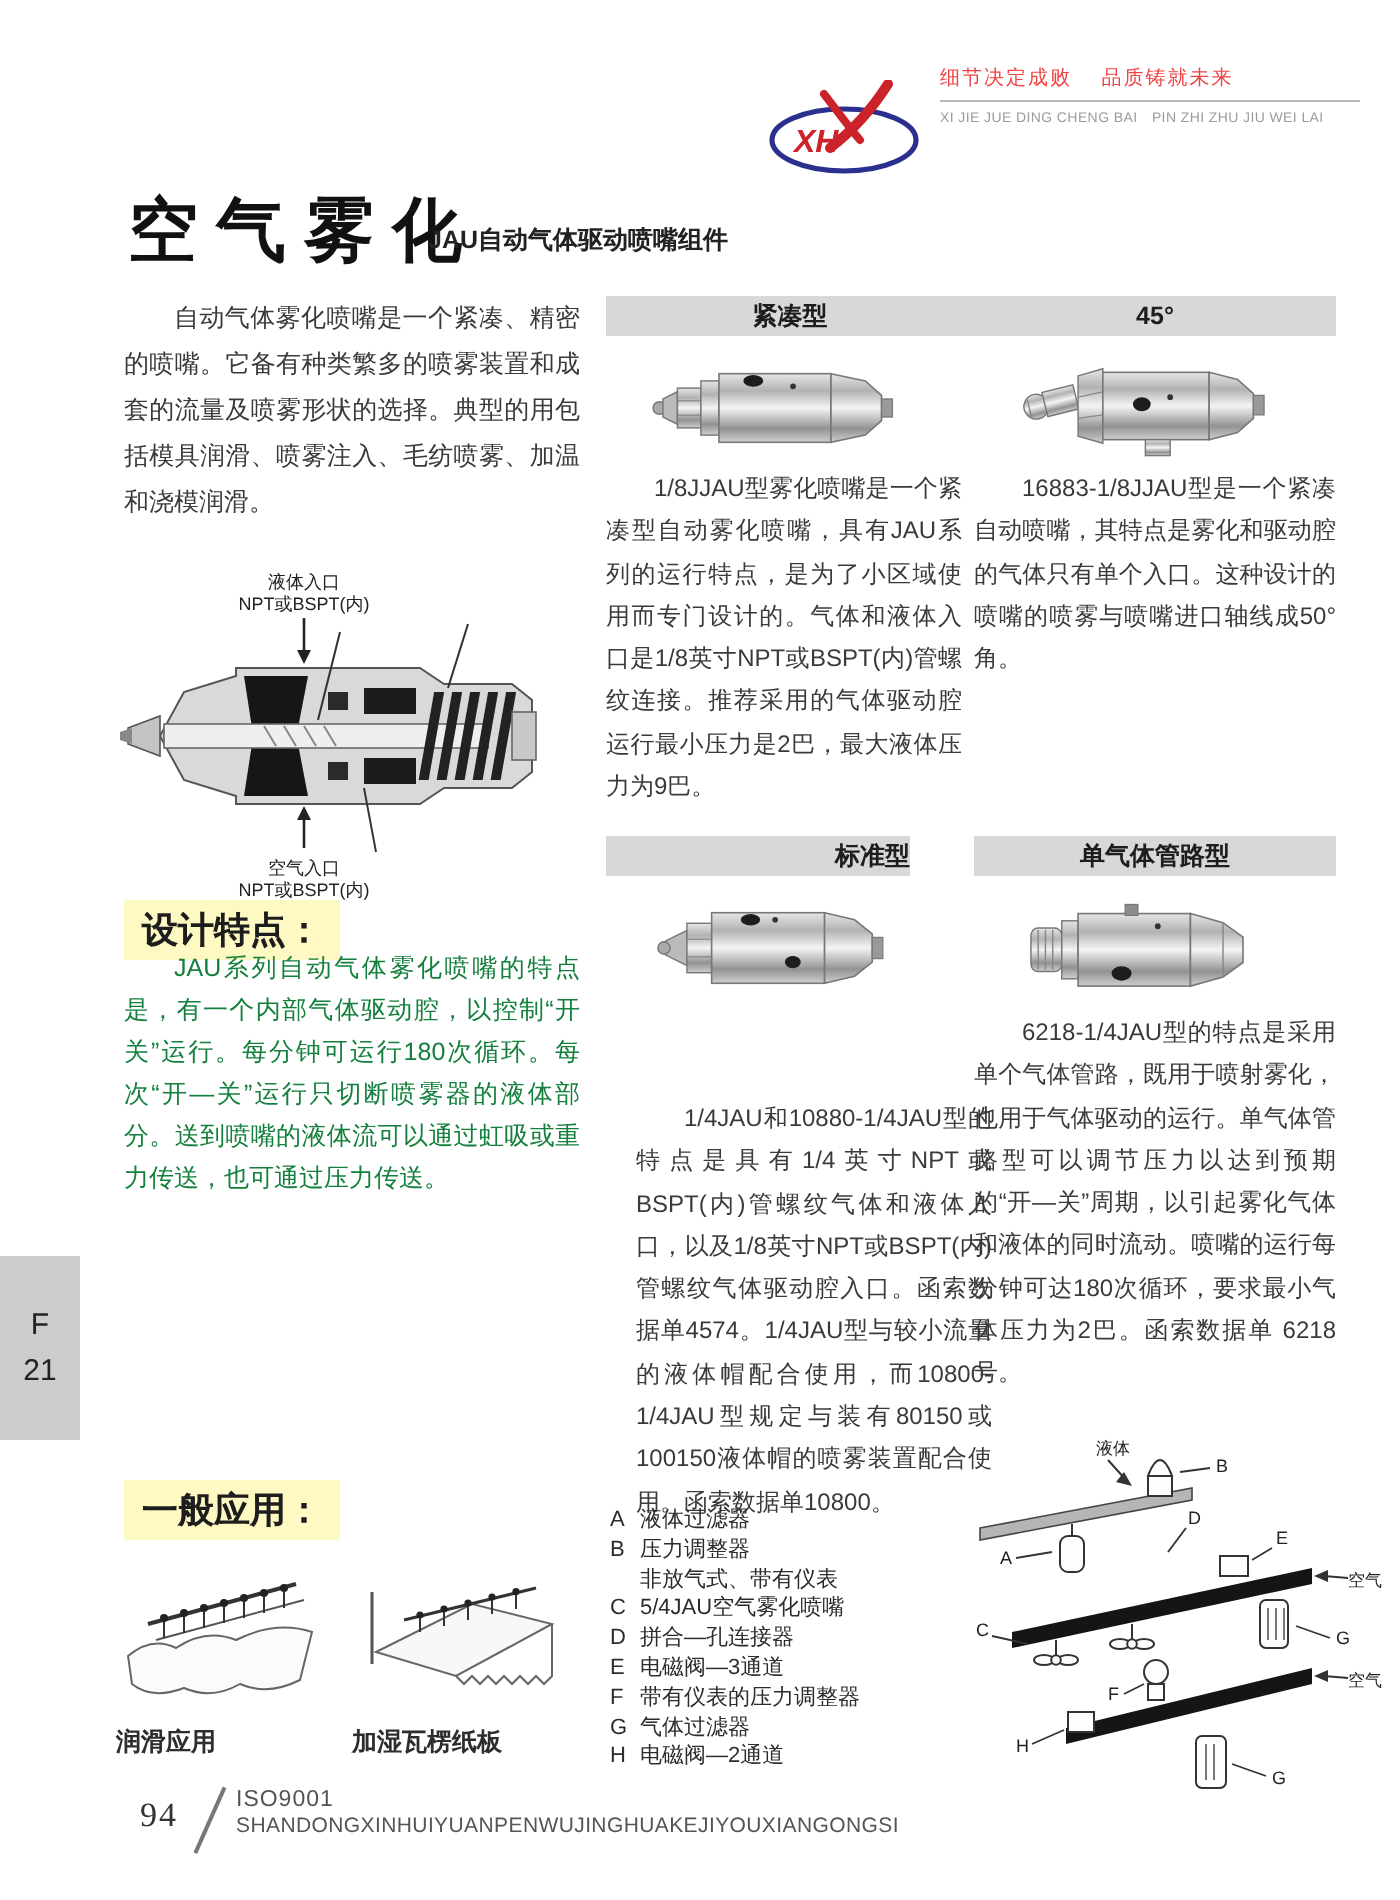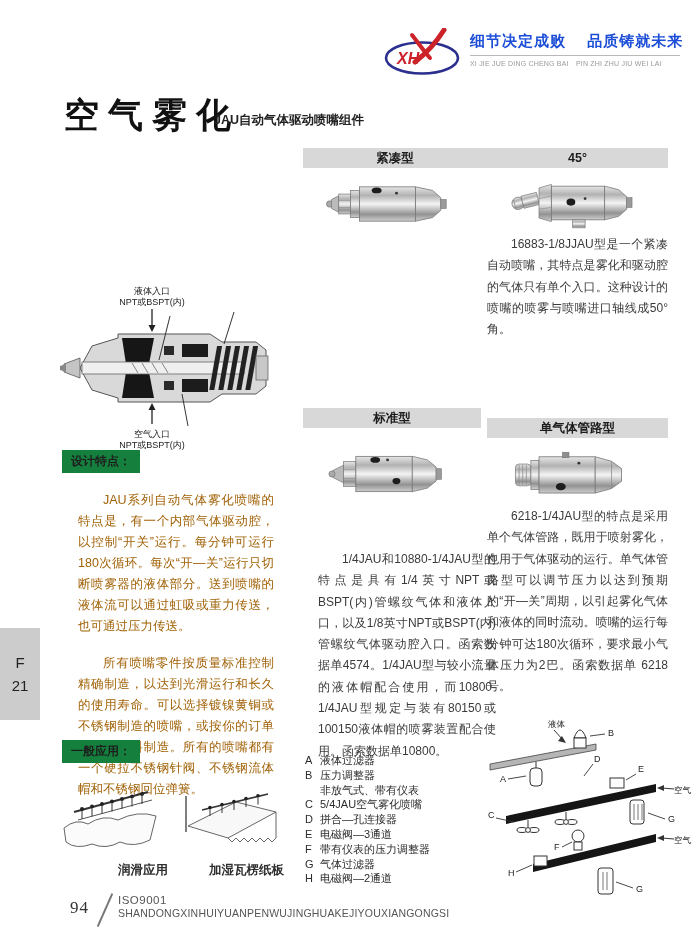--- a/index.html
+++ b/index.html
@@ -1,41 +1,41 @@
 <!DOCTYPE html>
 <html><head>
 <meta charset="utf-8">
 <style>
   html,body{margin:0;padding:0;background:#ffffff;}
   .page{position:relative;width:700px;height:950px;background:#ffffff;overflow:hidden;
         font-family:"Liberation Sans","DejaVu Sans",sans-serif;color:#3a3a3a;}
   .abs{position:absolute;}
 
   
-  .slogan{font-size:15px;font-weight:bold;color:#1d4ed8;letter-spacing:1px;white-space:nowrap;}
+  .slogan{font-size:10px;font-weight:normal;color:#ef4444;letter-spacing:1px;white-space:nowrap;}
   .slogan-divider{height:1px;background:#b9b9b9;margin-top:4px;}
   .slogan-pinyin{font-size:7px;color:#9b9b9b;margin-top:3px;letter-spacing:.2px;white-space:nowrap;}
 
   
   .page-title{font-size:35px;font-weight:bold;color:#111;letter-spacing:9px;}
   .page-subtitle{font-size:12.5px;font-weight:bold;color:#222;margin-left:18px;}
 
   
   .intro-text{font-size:12.5px;line-height:23px;text-align:justify;text-indent:2em;color:#3a3a3a;}
-  .body-para{font-size:12.5px;line-height:21px;text-align:justify;text-indent:2em;color:#a16207;margin:16px;}
+  .body-para{font-size:12.5px;line-height:21px;text-align:justify;text-indent:2em;color:#15803d;margin:0;}
   .col-para{font-size:12px;line-height:21.3px;text-align:justify;text-indent:2em;color:#3a3a3a;margin:0;}
-  .gray-label{display:inline-block;background:#15803d;color:#1d1d1d;font-weight:bold;
-              font-size:12px;padding:3px 9px;}
+  .gray-label{display:inline-block;background:#fef9c3;color:#1d1d1d;font-weight:bold;
+              font-size:18px;padding:3px 9px;}
   .col-head{background:#d8d8d8;color:#1d1d1d;font-weight:bold;font-size:12.5px;
             height:20px;line-height:20px;text-align:center;}
 
   .photo-wrap{display:flex;justify-content:center;align-items:center;}
 
   
-  .app-caption{font-size:12.5px;font-weight:600;color:#2e2e2e;text-align:right;margin-top:4px;}
+  .app-caption{font-size:12.5px;font-weight:600;color:#2e2e2e;text-align:left;margin-top:4px;}
 
   
   .legend{font-size:11px;line-height:14.8px;color:#2c2c2c;}
   .legend-row{display:flex;}
   .legend-key{width:15px;flex:0 0 15px;}
   .legend-sub{padding-left:15px;}
 
   
   .side-tab{background:#cccccc;color:#222;text-align:center;font-size:15px;line-height:1.55;
             display:flex;flex-direction:column;justify-content:center;}
@@ -46,37 +46,38 @@
   .footer-iso{font-size:11.5px;color:#555;letter-spacing:.5px;}
   .footer-co{font-size:10.5px;color:#555;letter-spacing:.2px;margin-top:1px;}
 
   svg text{font-family:"Liberation Sans","DejaVu Sans",sans-serif;}
 </style>
 </head>
 <body>
 
 <div class="page">
 
-  <div class="abs" style="left:382px;top:28px;width:82px;height:52px;">
+  <div class="abs" style="left:382px;top:40px;width:82px;height:52px;">
     <svg width="82" height="52" viewBox="0 0 82 52">
       <ellipse cx="40" cy="30" rx="36" ry="15.5" fill="none" stroke="#2b2f8e" stroke-width="2.6"></ellipse>
       <path d="M62,2 C55,13 46,24 33,34" fill="none" stroke="#cc2229" stroke-width="5" stroke-linecap="round"></path>
       <path d="M30,7 C37,16 42,23 48,30" fill="none" stroke="#cc2229" stroke-width="4" stroke-linecap="round"></path>
       <text x="15" y="36" font-size="16" font-weight="bold" font-style="italic" fill="#cc2229">XH</text>
     </svg>
   </div>
   <div class="abs" style="left:470px;top:32px;width:210px;">
     <div class="slogan">细节决定成败　 品质铸就未来</div>
     <div class="slogan-divider"></div>
     <div class="slogan-pinyin">XI JIE JUE DING CHENG BAI　PIN ZHI ZHU JIU WEI LAI</div>
   </div>
 
   <div class="abs page-title" style="left:64px;top:92px;">空气雾化</div>
   <div class="abs page-subtitle" style="left:196px;top:112px;">JAU自动气体驱动喷嘴组件</div>
 
+  <div class="abs intro-text" style="left:62px;top:148px;width:228px;">自动气体雾化喷嘴是一个紧凑、精密的喷嘴。它备有种类繁多的喷雾装置和成套的流量及喷雾形状的选择。典型的用包括模具润滑、喷雾注入、毛纺喷雾、加温和浇模润滑。</div>
 
   <div class="abs" style="left:60px;top:284px;width:232px;height:170px;">
     <svg width="232" height="170" viewBox="0 0 232 170">
       <text x="92" y="10" font-size="9" fill="#222" text-anchor="middle">液体入口</text>
       <text x="92" y="21" font-size="9" fill="#222" text-anchor="middle">NPT或BSPT(内)</text>
       <line x1="92" y1="25" x2="92" y2="43" stroke="#222" stroke-width="1.3"></line>
       <polygon points="88.5,41 95.5,41 92,48" fill="#222"></polygon>
 
       <path d="M20,84 L32,62 L58,54 L58,50 L150,50 L162,58 L196,58 L206,66 L206,102 L196,110 L162,110 L150,118 L58,118 L58,114 L32,106 Z" fill="#d9d9d9" stroke="#555" stroke-width="1"></path>
 
@@ -118,21 +119,20 @@
       <text x="92" y="153" font-size="9" fill="#222" text-anchor="middle">空气入口</text>
       <text x="92" y="164" font-size="9" fill="#222" text-anchor="middle">NPT或BSPT(内)</text>
     </svg>
   </div>
 
   <div class="abs" style="left:62px;top:450px;">
     <span class="gray-label">设计特点：</span>
   </div>
   <div class="abs" style="left:62px;top:474px;width:228px;">
     <p class="body-para">JAU系列自动气体雾化喷嘴的特点是，有一个内部气体驱动腔，以控制“开关”运行。每分钟可运行180次循环。每次“开—关”运行只切断喷雾器的液体部分。送到喷嘴的液体流可以通过虹吸或重力传送，也可通过压力传送。</p>
-    <p class="body-para">所有喷嘴零件按质量标准控制精确制造，以达到光滑运行和长久的使用寿命。可以选择镀镍黄铜或不锈钢制造的喷嘴，或按你的订单用特殊材料制造。所有的喷嘴都有一个硬拉不锈钢针阀、不锈钢流体帽和不锈钢回位弹簧。</p>
   </div>
 
   <div class="abs" style="left:62px;top:740px;">
     <span class="gray-label">一般应用：</span>
   </div>
   <div class="abs" style="left:58px;top:772px;width:110px;">
     <svg width="110" height="82" viewBox="0 0 110 82">
       <path d="M6,56 Q18,46 30,52 Q45,42 60,48 Q80,38 98,44 L92,68 Q76,76 62,70 Q48,78 34,72 Q18,78 8,70 Z" fill="#fbfbfb" stroke="#666" stroke-width="1"></path>
       <line x1="16" y1="40" x2="90" y2="20" stroke="#333" stroke-width="2"></line>
       <line x1="20" y1="48" x2="94" y2="28" stroke="#555" stroke-width="1"></line>
@@ -199,22 +199,23 @@
       <line x1="16" y1="27" x2="29" y2="27" stroke="#888" stroke-width="0.7"></line>
       <line x1="16" y1="35" x2="29" y2="35" stroke="#888" stroke-width="0.7"></line>
       <rect x="29" y="16" width="10" height="30" fill="url(#m1)" stroke="#777" stroke-width="0.8"></rect>
       <rect x="39" y="12" width="62" height="38" fill="url(#m1)" stroke="#777" stroke-width="0.9"></rect>
       <ellipse cx="58" cy="16" rx="5.5" ry="3.2" fill="#1d1d1d"></ellipse>
       <circle cx="80" cy="19" r="1.6" fill="#333"></circle>
       <polygon points="101,12 120,16 129,24 129,38 120,46 101,50" fill="url(#m1)" stroke="#777" stroke-width="0.9"></polygon>
       <rect x="129" y="26" width="6" height="10" fill="#9a9a9a" stroke="#777" stroke-width="0.7"></rect>
     </svg>
   </div>
-
-  <div class="abs col-head" style="left:303px;top:408px;width:178px;">标准型</div>
+  <div class="abs col-para" style="left:303px;top:234px;width:178px;">1/8JJAU型雾化喷嘴是一个紧凑型自动雾化喷嘴，具有JAU系列的运行特点，是为了小区域使用而专门设计的。气体和液体入口是1/8英寸NPT或BSPT(内)管螺纹连接。推荐采用的气体驱动腔运行最小压力是2巴，最大液体压力为9巴。</div>
+
+  <div class="abs col-head" style="left:303px;top:418px;width:152px;text-align:right;">标准型</div>
   <div class="abs photo-wrap" style="left:303px;top:444px;width:178px;height:60px;">
     <svg width="150" height="60" viewBox="0 0 150 68">
       <defs>
           <linearGradient id="m2" x1="0" y1="0" x2="0" y2="1">
         <stop offset="0" stop-color="#e6e6e6"></stop>
             <stop offset="0.25" stop-color="#b2b2b2"></stop>
         <stop offset="0.5" stop-color="#f4f4f4"></stop>
             <stop offset="0.8" stop-color="#929292"></stop>
         <stop offset="1" stop-color="#cfcfcf"></stop>
           </linearGradient>

